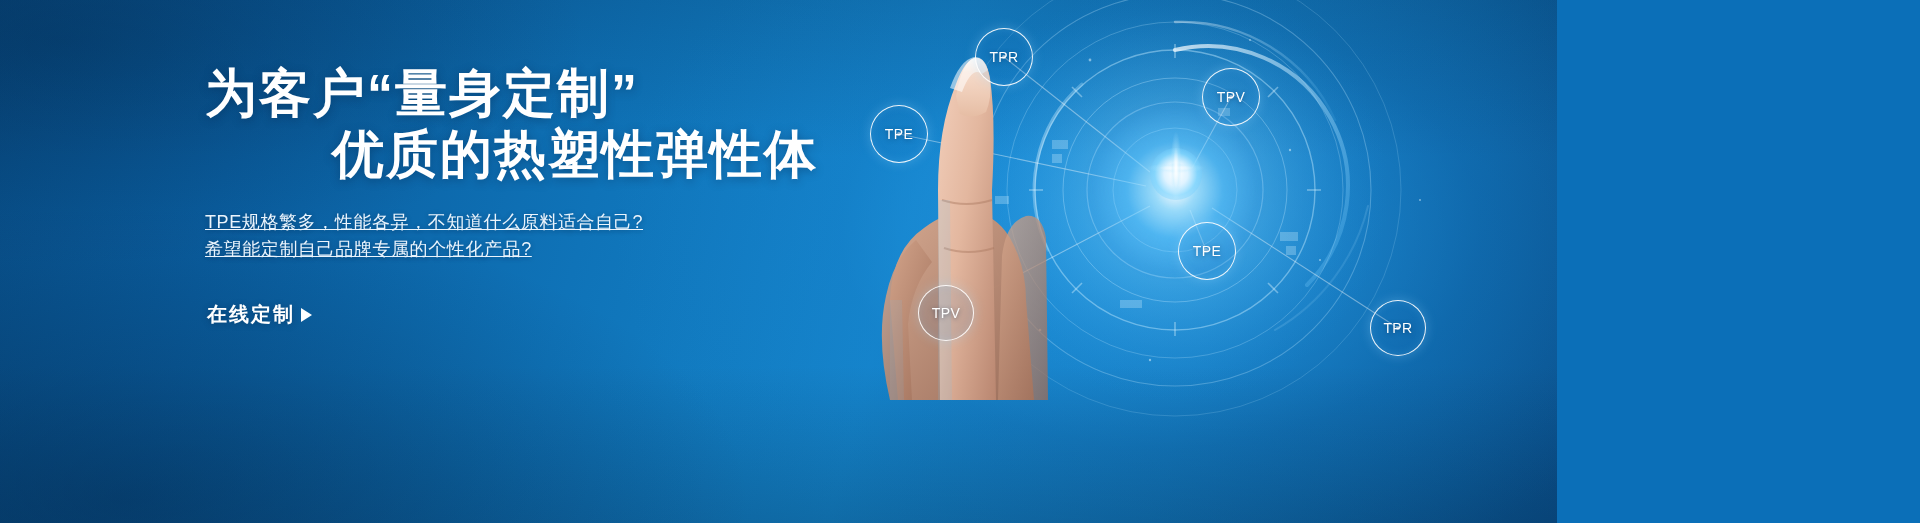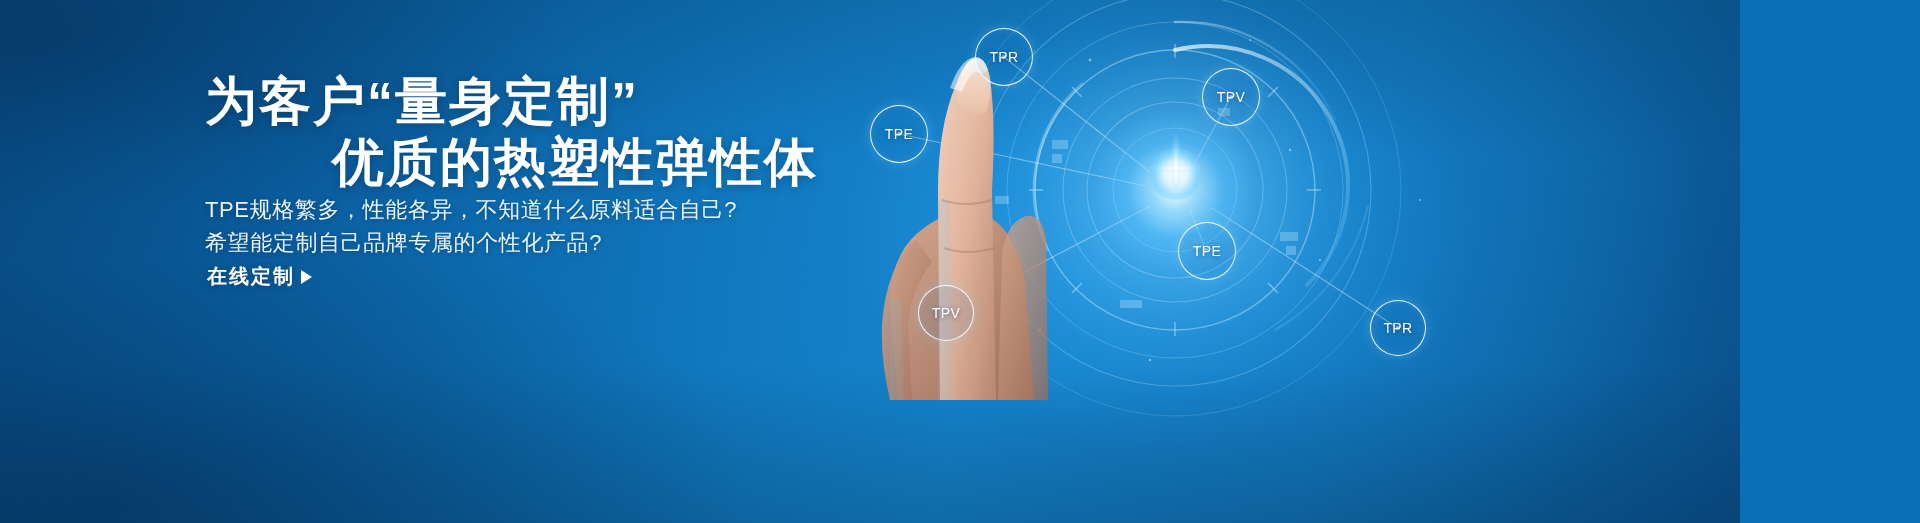--- a/index.html
+++ b/index.html
@@ -4,65 +4,68 @@
 <style>
   * { margin:0; padding:0; box-sizing:border-box; }
   html,body { width:1920px; height:523px; overflow:hidden; }
   body {
     font-family:"Liberation Sans","DejaVu Sans",sans-serif;
     background:#0b6fb8;
   }
 
   #banner {
     position:relative;
-    width:1740px; height:523px;
+    width:1557px; height:523px;
     overflow:hidden;
     background:
       radial-gradient(ellipse 760px 520px at 1160px 230px, rgba(50,175,255,0.55) 0%, rgba(24,130,210,0.30) 42%, rgba(10,90,165,0.0) 72%),
       linear-gradient(105deg, #084d86 0%, #0a5d9e 16%, #0f73b8 38%, #1484c9 57%, #1174b5 76%, #0c5f9d 90%, #0a4f8a 100%);
     padding-left: 47px;
   }
 
   
   #vignette {
     position:absolute; inset:0;
     background:
       radial-gradient(ellipse 900px 420px at 120px 500px, rgba(2,32,64,0.40) 0%, rgba(2,32,64,0.0) 70%),
       radial-gradient(ellipse 700px 300px at 60px 40px, rgba(2,32,64,0.32) 0%, rgba(2,32,64,0.0) 75%),
       linear-gradient(to bottom, rgba(3,40,75,0.18) 0%, rgba(0,0,0,0) 30%, rgba(0,0,0,0) 70%, rgba(3,36,68,0.26) 100%);
     pointer-events:none;
   }
 
   
   #copy {
     position:absolute;
-    left:205px; top:72px;
+    left:205px; top:64px;
     width:740px;
   }
   .headline {
     color:#ffffff;
     font-size:52px;
     line-height:1.14;
     font-weight:700;
     letter-spacing:2px;
     text-shadow:0 2px 10px rgba(2,38,74,0.40);
     white-space:nowrap;
   }
   .headline.l2 { margin-top:2px;text-align:center; }
 
   #sub {
+    margin-top:24px;
     color:#eaf4fd;
-    font-size:22px;
+    font-size:18px;
     line-height:1.52;
     letter-spacing:0.6px;
     text-shadow:0 1px 5px rgba(2,38,74,0.45);
+    text-decoration:underline;
   }
   #sub div { white-space:nowrap; }
 
   #cta {
+    margin-top:34px;
     display:inline-flex;
     align-items:center;
     gap:6px;
     color:#ffffff;
     font-size:20px;
     font-weight:700;
     letter-spacing:2px;
     cursor:pointer;
     text-shadow:0 1px 6px rgba(2,38,74,0.45);
     padding:4px 2px;

